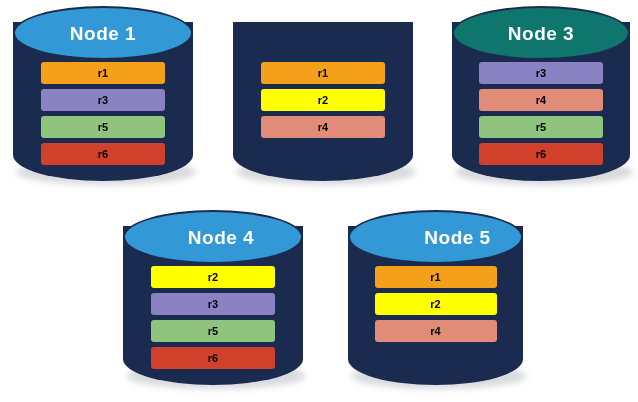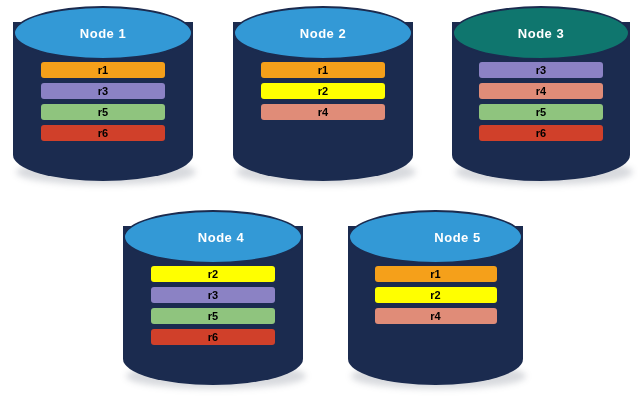--- a/index.html
+++ b/index.html
@@ -63,41 +63,41 @@
     border: 2px solid #1b2b4f;
     box-sizing: border-box;
     z-index: 3;
     display: flex;
     align-items: center;
     justify-content: center;
   }
 
   .cyl-title {
     color: #ffffff;
-    font-size: 13px;
+    font-size: 19px;
     font-weight: bold;
     letter-spacing: 0.5px;
     line-height: 1;
     user-select: none;
     white-space: nowrap;
   }
 
   
   .records {
     position: absolute;
     left: 0;
     width: 100%;
     z-index: 4;
     display: flex;
     flex-direction: column;
     align-items: center;
   }
 
   .record-bar {
-    height: 16px;
+    height: 22px;
     border-radius: 3px;
     margin-bottom: 5px;
     display: flex;
     align-items: center;
     justify-content: center;
     box-sizing: border-box;
   }
 
   .record-bar:last-child { margin-bottom: 0; }
 
@@ -130,23 +130,20 @@
           <span class="record-label" style="color: rgb(0, 0, 0);">r5</span>
         </div>
         <div class="record-bar" style="width: 124px; background: rgb(208, 64, 42);">
           <span class="record-label" style="color: rgb(0, 0, 0);">r6</span>
         </div>
       </div>
     </div>
     <div class="node" style="left: 233px; top: 6px; width: 180px; height: 175px;">
       <div class="cyl-shadow"></div>
       <div class="cyl-body" style="height: 159px; background: rgb(27, 43, 79);"></div>
-      <div class="cyl-top" style="background: rgb(51, 153, 214);">
-        <div class="cyl-title" style="color: rgb(255, 255, 255);">Node  2</div>
-      </div>
       <div class="records" style="top: 56px;">
         <div class="record-bar" style="width: 124px; background: rgb(245, 160, 26);">
           <span class="record-label" style="color: rgb(0, 0, 0);">r1</span>
         </div>
         <div class="record-bar" style="width: 124px; background: rgb(255, 255, 0);">
           <span class="record-label" style="color: rgb(0, 0, 0);">r2</span>
         </div>
         <div class="record-bar" style="width: 124px; background: rgb(224, 140, 120);">
           <span class="record-label" style="color: rgb(0, 0, 0);">r4</span>
         </div>

